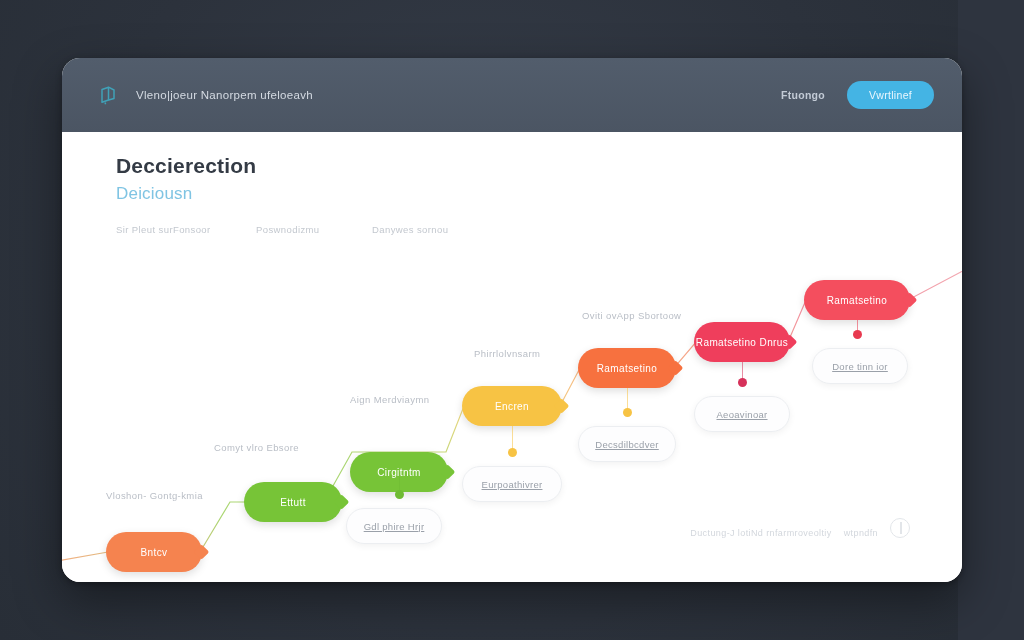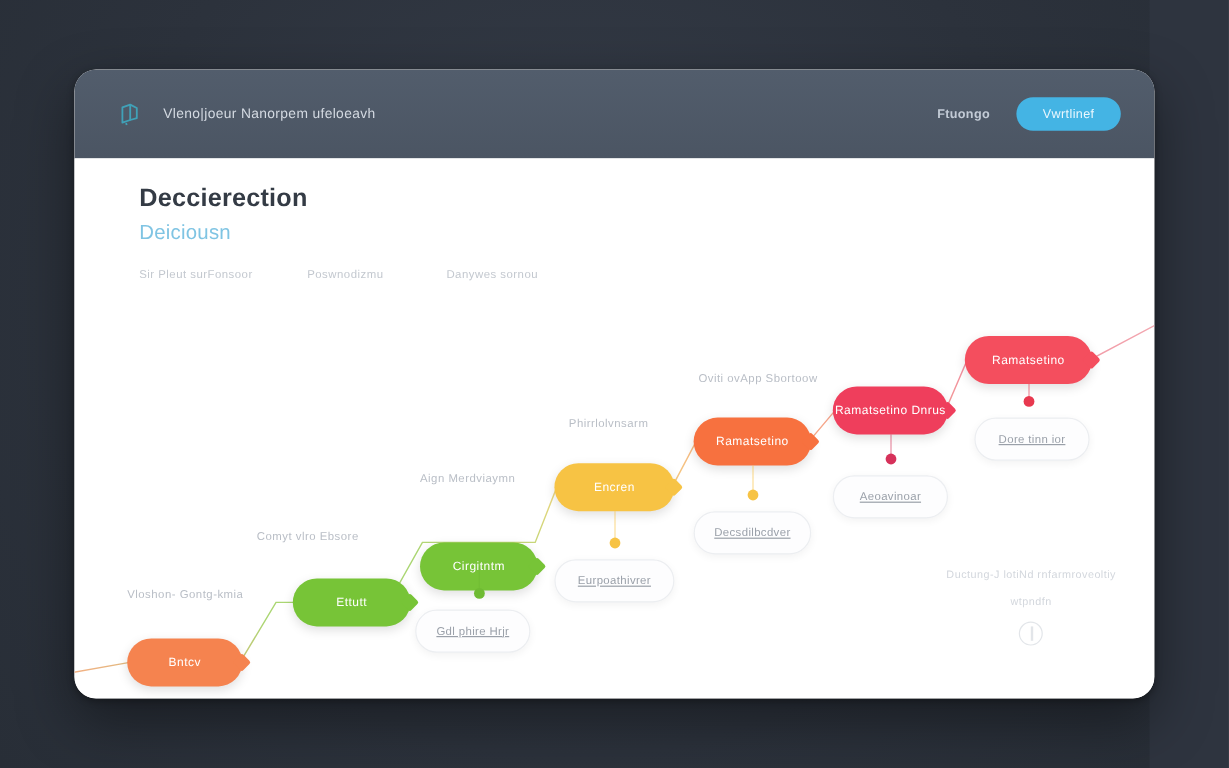--- a/index.html
+++ b/index.html
@@ -107,22 +107,22 @@
     display:flex; align-items:center; justify-content:center;
     height:36px; border-radius:18px;
     background:#fdfdfe; border:1px solid #eceef1;
     box-shadow:0 2px 7px rgba(0,0,0,.055);
     font-size:9.5px; color:#9aa0a9; letter-spacing:.3px;
     filter:blur(.45px); cursor:pointer; white-space:nowrap;text-decoration:underline;
   }
 
   
   #footer {
-    position:absolute; right:32px; bottom:44px;
-    display:flex; align-items:center; gap:12px;flex-direction:column;
+    position:absolute; right:52px; bottom:44px;
+    display:flex; align-items:flex-end; gap:12px;
   }
   #footer-text, #footer-meta {
     font-size:9px; color:#d3d7dd; letter-spacing:.4px;
     filter:blur(.55px); white-space:nowrap;
   }
   #footer-icon {
     width:20px; height:20px; border-radius:50%;
     border:1.5px solid #d9dde2; display:block; opacity:.75;
     position:relative;
   }

